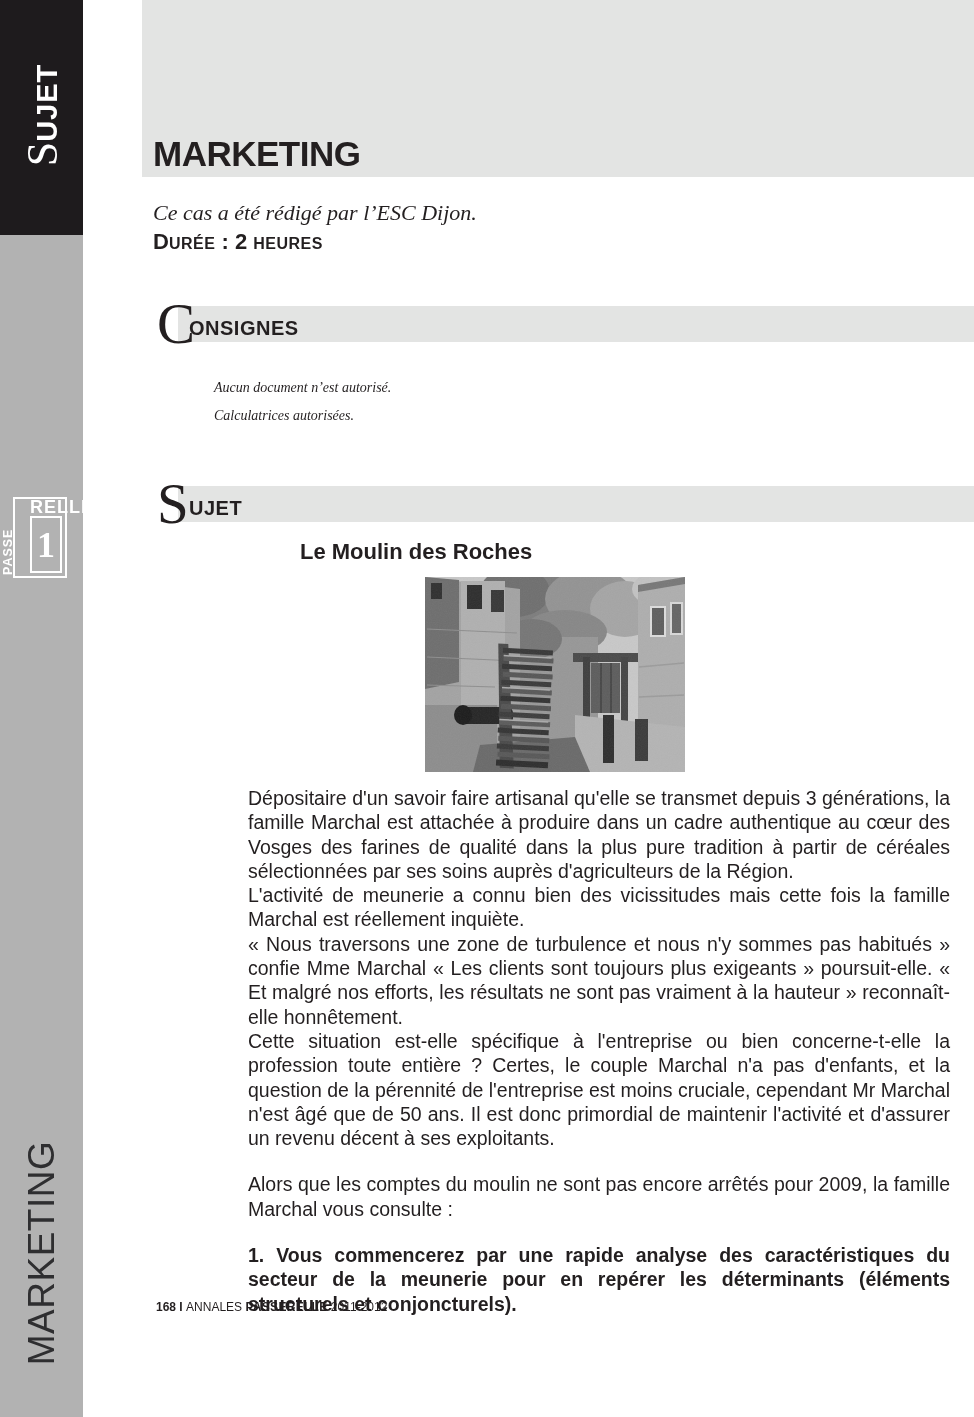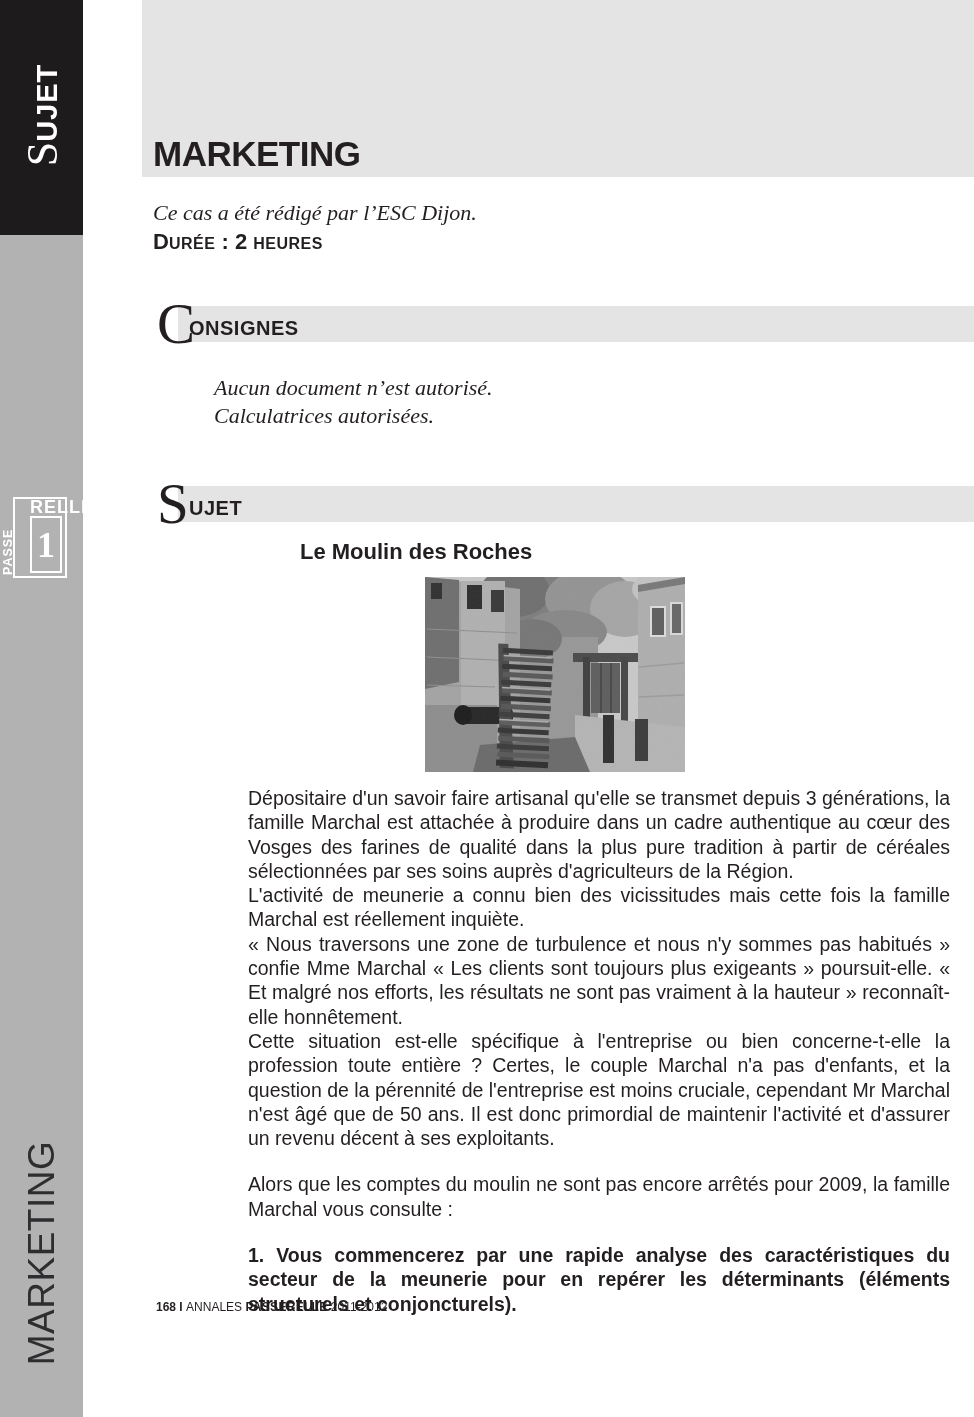--- a/index.html
+++ b/index.html
@@ -42,21 +42,21 @@
   .section-heading{position:absolute;left:157px;right:0;height:58px;}
   .heading-band{position:absolute;left:21px;right:0;top:19px;height:36px;background:#e3e4e3;}
   .h-initial{position:absolute;left:0;top:8px;font-family:"Liberation Serif",serif;
         font-size:57px;line-height:1;font-weight:400;}
   .h-rest{position:absolute;left:32px;top:31px;font-size:20px;font-weight:bold;letter-spacing:0.5px;line-height:1;}
 
   #consignes-heading{top:287px;}
   #sujet-heading{top:467px;}
 
   .consignes-lines{position:absolute;left:214px;top:374px;font-family:"Liberation Serif",serif;
-        font-style:italic;font-size:22px;line-height:28px;}
+        font-style:italic;font-size:14px;line-height:28px;}
   .consignes-lines p{margin:0;}
 
   
   .case-title{position:absolute;left:300px;top:540px;width:510px;text-align:left;
         font-size:22px;font-weight:bold;line-height:24px;}
 
   .photo{position:absolute;left:425px;top:577px;width:260px;height:195px;overflow:hidden;}
   .photo svg{display:block;width:100%;height:100%;}
 
   .body-text{position:absolute;left:213px;top:786px;width:702px;font-size:19.5px;

